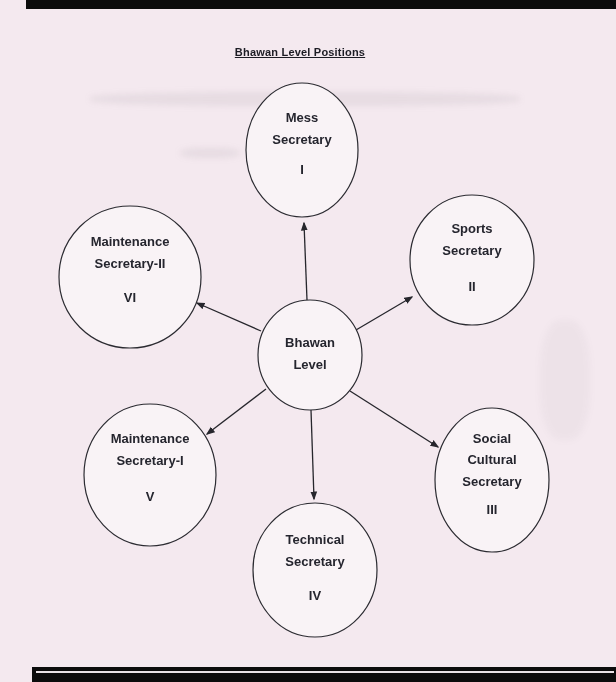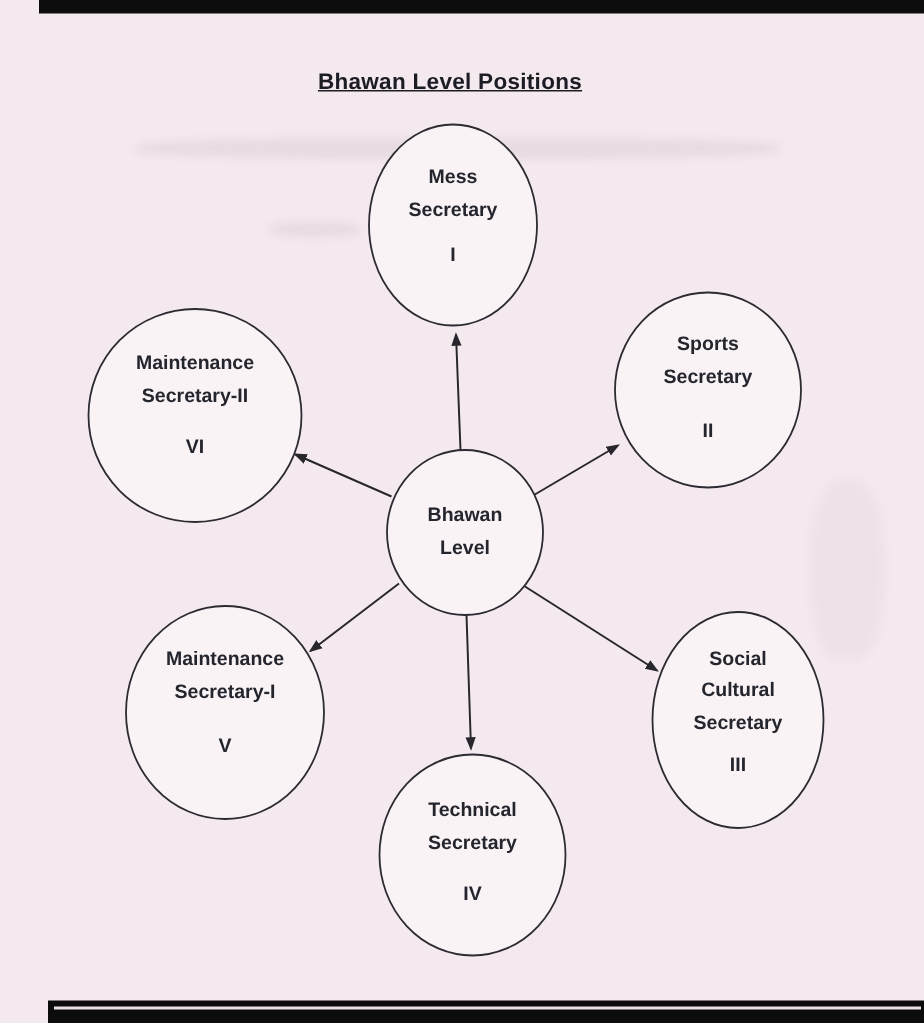--- a/index.html
+++ b/index.html
@@ -25,21 +25,21 @@
     background:#e9e2e6;
   }
   .smudge{position:absolute;background:rgba(120,110,118,.10);filter:blur(3px);border-radius:40%;}
   .smudge.s1{left:90px;top:92px;width:430px;height:14px;}
   .smudge.s2{left:180px;top:148px;width:60px;height:10px;}
   .smudge.s3{left:540px;top:320px;width:50px;height:120px;opacity:.5;}
 
   .title{
     position:absolute;top:46px;left:0;width:600px;
     text-align:center;
-    font-size:15px;font-weight:bold;
+    font-size:11px;font-weight:bold;
     color:#1c1c24;
     text-decoration:underline;
     letter-spacing:.2px;
   }
   svg{position:absolute;left:0;top:0;}
   .node-ellipse{
     fill:#f9f3f6;
     stroke:#2b2b31;
     stroke-width:1.2;
   }

